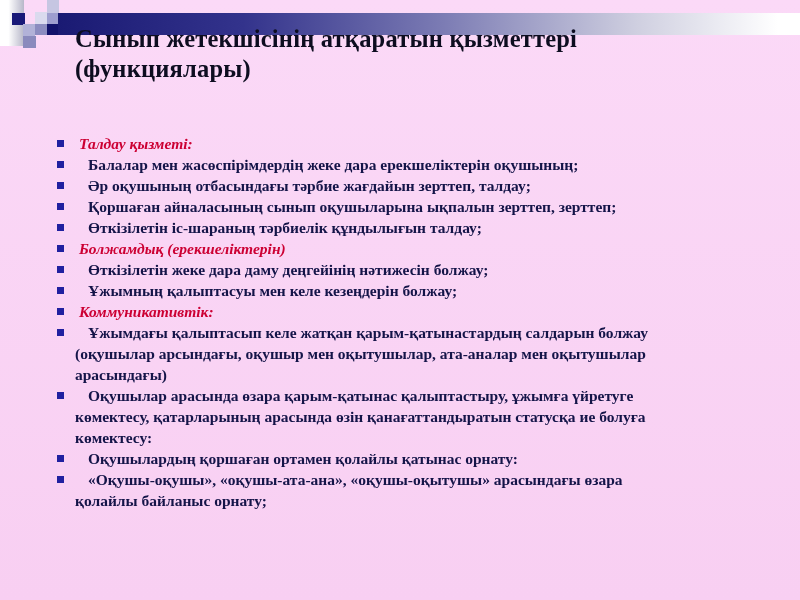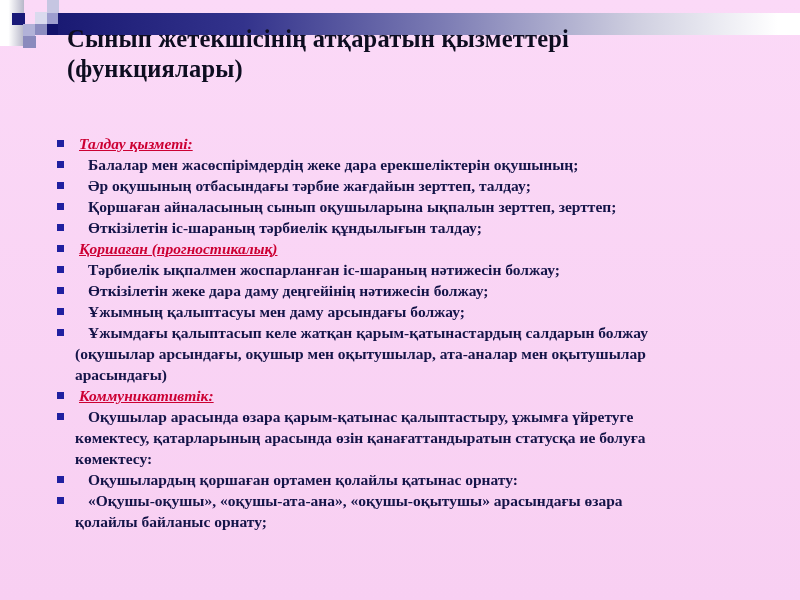--- a/index.html
+++ b/index.html
@@ -23,39 +23,39 @@
   .sq-a   { left:47px; top:0;    width:12px; height:13px; background:#c6c6e2; }
   .sq-nav { left:12px; top:13px; width:13px; height:12px; background:#191978; }
   .sq-b   { left:35px; top:12px; width:12px; height:12px; background:#dadaee; }
   .sq-c   { left:47px; top:13px; width:11px; height:11px; background:#9e9ecf; }
   .sq-d   { left:23px; top:24px; width:12px; height:12px; background:#b2b2d8; }
   .sq-e   { left:35px; top:24px; width:12px; height:11px; background:#8c8cc0; }
   .sq-f   { left:47px; top:24px; width:11px; height:11px; background:#12126b; }
   .sq-g   { left:23px; top:36px; width:13px; height:12px; background:#8a8abd; }
 
   .slide-title {
-    position:absolute; left:67px; top:24px; margin:0; max-width:690px;
+    position:absolute; left:75px; top:24px; margin:0; max-width:690px;
     font-size:24.5px; line-height:30px; font-weight:bold;
     color:var(--title_text,#0d0d20); white-space:pre-wrap; letter-spacing:0.2px;
   }
 
   .bullet-list { position:absolute; left:55px; top:133px; width:714px; }
   .item { position:relative; padding-left:20px; }
   .bullet {
     position:absolute; left:2px; top:7px; width:7px; height:7px;
     background:var(--bullet_blue,#2020a0);
   }
   .item-text {
     display:block; font-size:15.5px; line-height:21px; font-weight:bold;
     white-space:pre-wrap;
   }
   .item-text.body    { color:var(--body_text,#141448); text-indent:13px; }
   .item-text.heading {
     color:var(--heading_red,#cc0033); font-style:italic;
-    text-decoration:underline; text-indent:4px;
+    text-indent:4px;
   }
 </style>
 </head>
 <body>
 
 <div class="slide" style="--background_top: #fbd9f7; --background_bottom: #f8cff2; --title_bar_navy: #1a1a73; --title_text: #0d0d20; --heading_red: #cc0033; --body_text: #141448; --bullet_blue: #2020a0;">
 
   <div class="title-bar"></div>
 
   <div class="corner strip"></div>
@@ -87,43 +87,39 @@
       <div class="item">
         <span class="bullet"></span>
         <span class="item-text body">Қоршаған айналасының сынып оқушыларына ықпалын зерттеп, зерттеп;</span>
       </div>
       <div class="item">
         <span class="bullet"></span>
         <span class="item-text body">Өткізілетін іс-шараның тәрбиелік құндылығын талдау;</span>
       </div>
       <div class="item">
         <span class="bullet"></span>
-        <span class="item-text heading">Қоршаған (прогностикалық)</span>
-      </div>
-      <div class="item">
-        <span class="bullet"></span>
-        <span class="item-text body">Тәрбиелік ықпалмен жоспарланған іс-шараның нәтижесін болжау;</span>
+        <span class="item-text heading">Болжамдық (ерекшеліктерін)</span>
       </div>
       <div class="item">
         <span class="bullet"></span>
         <span class="item-text body">Өткізілетін жеке дара даму деңгейінің нәтижесін болжау;</span>
       </div>
       <div class="item">
         <span class="bullet"></span>
-        <span class="item-text body">Ұжымның қалыптасуы мен даму арсындағы болжау;</span>
+        <span class="item-text body">Ұжымның қалыптасуы мен келе кезеңдерін болжау;</span>
+      </div>
+      <div class="item">
+        <span class="bullet"></span>
+        <span class="item-text heading">Коммуникативтік:</span>
       </div>
       <div class="item">
         <span class="bullet"></span>
         <span class="item-text body">Ұжымдағы қалыптасып келе жатқан қарым-қатынастардың салдарын болжау
 (оқушылар арсындағы, оқушыр мен оқытушылар, ата-аналар мен оқытушылар
 арасындағы)</span>
-      </div>
-      <div class="item">
-        <span class="bullet"></span>
-        <span class="item-text heading">Коммуникативтік:</span>
       </div>
       <div class="item">
         <span class="bullet"></span>
         <span class="item-text body">Оқушылар арасында өзара қарым-қатынас қалыптастыру, ұжымға үйретуге
 көмектесу, қатарларының арасында өзін қанағаттандыратын статусқа ие болуға
 көмектесу:</span>
       </div>
       <div class="item">
         <span class="bullet"></span>
         <span class="item-text body">Оқушылардың қоршаған ортамен қолайлы қатынас орнату:</span>

